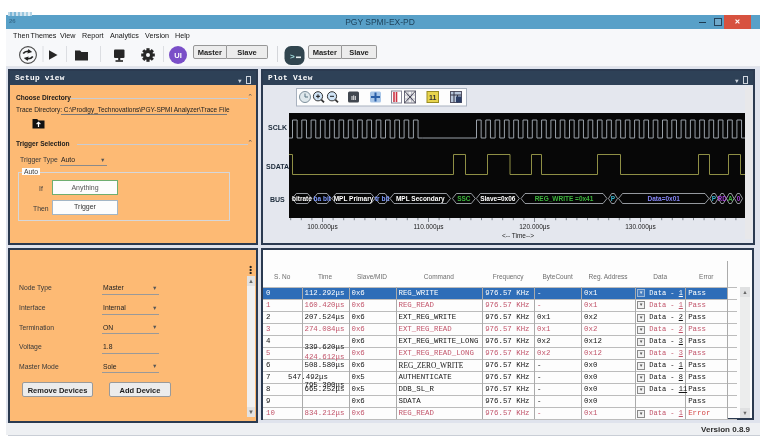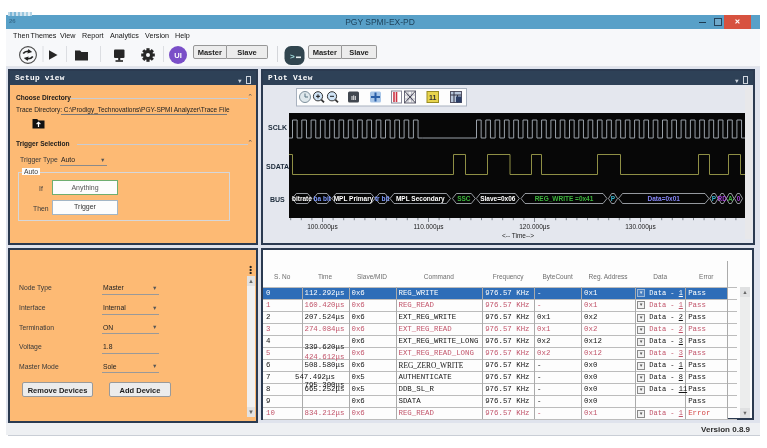--- a/index.html
+++ b/index.html
@@ -409,21 +409,21 @@
         <div style="position:absolute;left:3px;top:100.20000000000002px;color:#141414;white-space:nowrap;">6</div>
         <div style="position:absolute;left:41.5px;top:100.20000000000002px;color:#141414;white-space:nowrap;">508.580μs</div>
         <div style="position:absolute;left:88.5px;top:100.20000000000002px;color:#141414;white-space:nowrap;">0x6</div>
         <div style="position:absolute;left:135.5px;top:100.20000000000002px;color:#141414;white-space:nowrap;font-family:Liberation Serif, serif;">REG_ZERO_WRITE</div>
         <div style="position:absolute;left:222.2px;top:100.20000000000002px;color:#141414;white-space:nowrap;">976.57 KHz</div>
         <div style="position:absolute;left:274.1px;top:100.20000000000002px;color:#141414;white-space:nowrap;">-</div>
         <div style="position:absolute;left:321.1px;top:100.20000000000002px;color:#141414;white-space:nowrap;">0x0</div>
         <div style="position:absolute;left:374.1px;top:100.20000000000002px;color:#141414;white-space:nowrap;font-size:7px;"><span style="display:inline-block;width:6px;height:6px;border:1px solid #8a8a8a;background:#f2f2f2;font-size:4.5px;line-height:5.5px;text-align:center;vertical-align:0.5px;color:#555;">▼</span> Data - <span style="text-decoration:underline;">1</span></div>
         <div style="position:absolute;left:425.2px;top:100.20000000000002px;color:#141414;white-space:nowrap;">Pass</div>
         <div style="position:absolute;left:3px;top:112.25000000000001px;color:#141414;white-space:nowrap;">7</div>
-        <div style="position:absolute;left:32px;top:112.25000000000001px;color:#141414;white-space:nowrap;">547.492μs</div>
+        <div style="position:absolute;left:25px;top:112.25000000000001px;color:#141414;white-space:nowrap;">547.492μs</div>
         <div style="position:absolute;left:88.5px;top:112.25000000000001px;color:#141414;white-space:nowrap;">0x5</div>
         <div style="position:absolute;left:135.5px;top:112.25000000000001px;color:#141414;white-space:nowrap;">AUTHENTICATE</div>
         <div style="position:absolute;left:222.2px;top:112.25000000000001px;color:#141414;white-space:nowrap;">976.57 KHz</div>
         <div style="position:absolute;left:274.1px;top:112.25000000000001px;color:#141414;white-space:nowrap;">-</div>
         <div style="position:absolute;left:321.1px;top:112.25000000000001px;color:#141414;white-space:nowrap;">0x0</div>
         <div style="position:absolute;left:374.1px;top:112.25000000000001px;color:#141414;white-space:nowrap;font-size:7px;"><span style="display:inline-block;width:6px;height:6px;border:1px solid #8a8a8a;background:#f2f2f2;font-size:4.5px;line-height:5.5px;text-align:center;vertical-align:0.5px;color:#555;">▼</span> Data - <span style="text-decoration:underline;">8</span></div>
         <div style="position:absolute;left:425.2px;top:112.25000000000001px;color:#141414;white-space:nowrap;">Pass</div>
         <div style="position:absolute;left:3px;top:124.30000000000001px;color:#141414;white-space:nowrap;">8</div>
         <div style="position:absolute;left:41.5px;top:124.30000000000001px;color:#141414;white-space:nowrap;">665.252μs</div>
         <div style="position:absolute;left:88.5px;top:124.30000000000001px;color:#141414;white-space:nowrap;">0x5</div>

